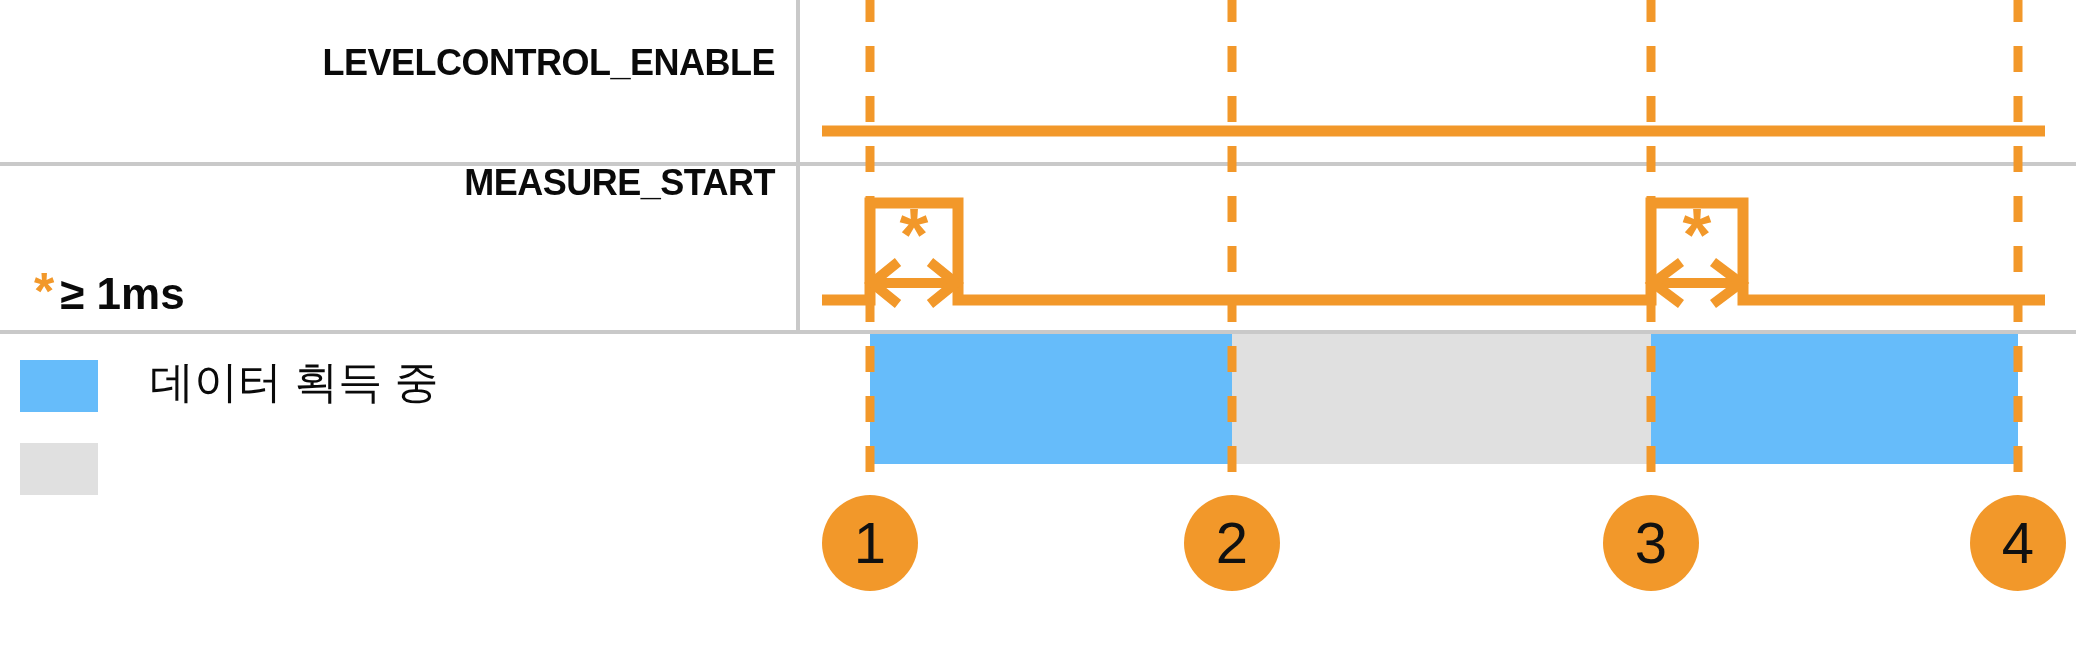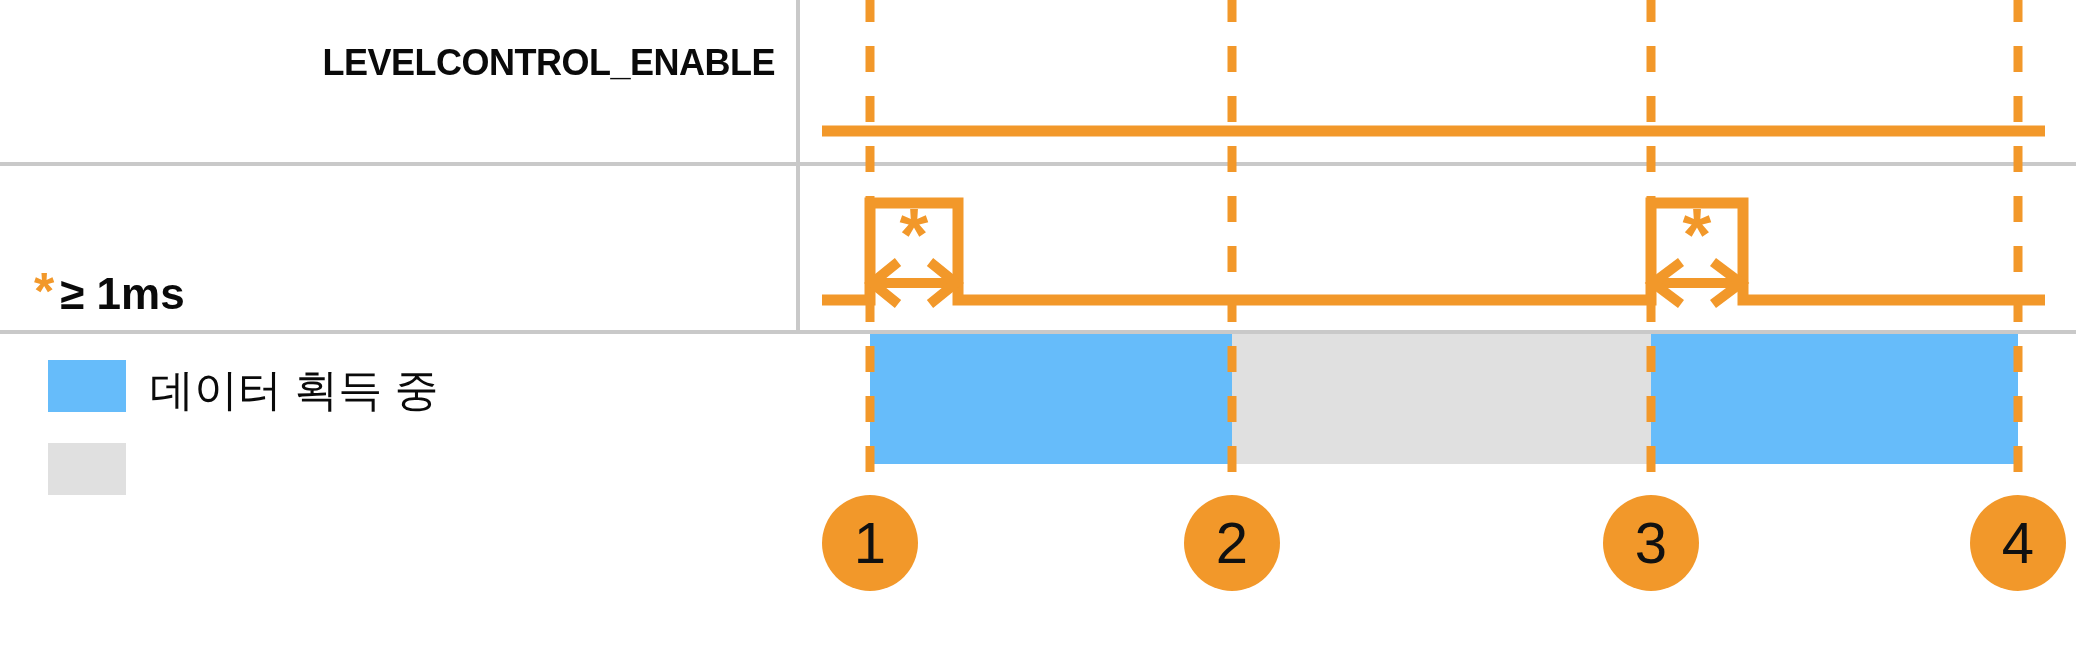--- a/index.html
+++ b/index.html
@@ -10,21 +10,21 @@
   .hdiv{position:absolute;background:#c9c9c9;height:4px;left:0;}
 
   .siglabel{position:absolute;right:1301px;font-size:36px;font-weight:700;
             letter-spacing:-0.5px;color:#0a0a0a;white-space:nowrap;line-height:1;}
 
   .legend-note{position:absolute;left:34px;font-size:44px;font-weight:700;
                color:#0a0a0a;white-space:nowrap;line-height:1;display:flex;
                align-items:baseline;gap:6px;}
   .legend-note .ast{color:#F2982A;font-size:52px;font-weight:700;}
 
-  .legend-row{position:absolute;left:48px;display:flex;align-items:flex-end;gap:24px;}
+  .legend-row{position:absolute;left:20px;display:flex;align-items:flex-start;gap:52px;}
   .swatch{width:78px;height:52px;display:block;}
   .legend-text{font-size:44px;font-weight:500;color:#0a0a0a;white-space:nowrap;line-height:1;}
 
   .bar{position:absolute;}
   .marker{position:absolute;width:96px;height:96px;border-radius:50%;
           background:#F2982A;display:flex;align-items:center;justify-content:center;}
   .marker span{font-size:58px;color:#111;font-weight:400;line-height:1;}
 
   svg.overlay{position:absolute;left:0;top:0;width:2076px;height:672px;overflow:visible;}
 </style>
@@ -32,20 +32,21 @@
 <body>
 
 <div id="root">
 
   <div class="hdiv" style="top:162px;width:2076px;"></div>
   <div class="hdiv" style="top:330px;width:2076px;"></div>
 
   <div class="vdiv" style="left:796px;top:0px;width:4px;height:332px;"></div>
 
   <div class="siglabel" style="top:45px;">LEVELCONTROL_ENABLE</div>
+  <div class="siglabel" style="top:165px;">MEASURE_START</div>
 
   <div class="legend-note" style="top:265px;">
     <span class="ast">*</span>
     <span>≥ 1ms</span>
   </div>
 
   <div class="legend-row" style="top:360px;">
     <span class="swatch" style="background:#66BCFA;"></span>
     <span class="legend-text">데이터 획득 중</span>
   </div>

